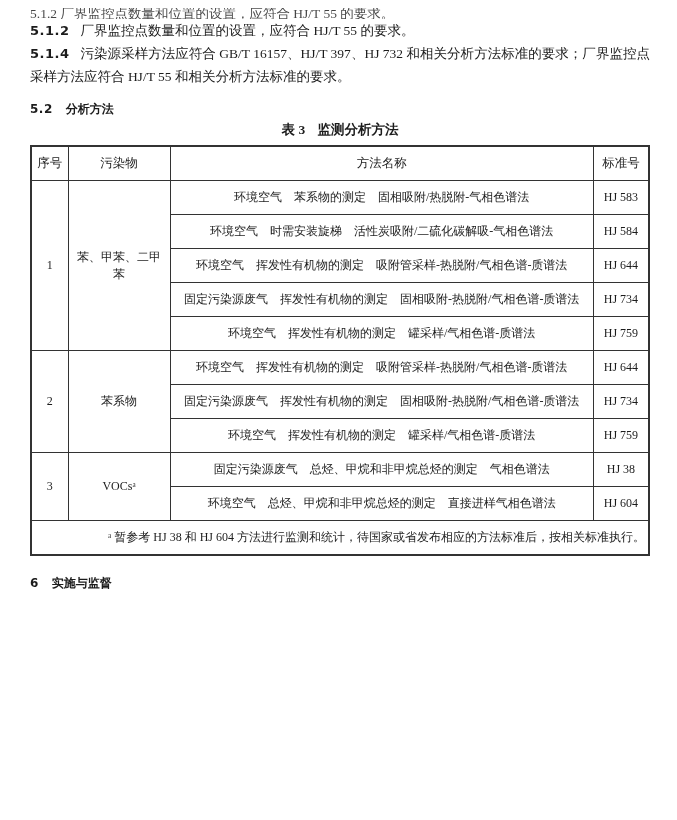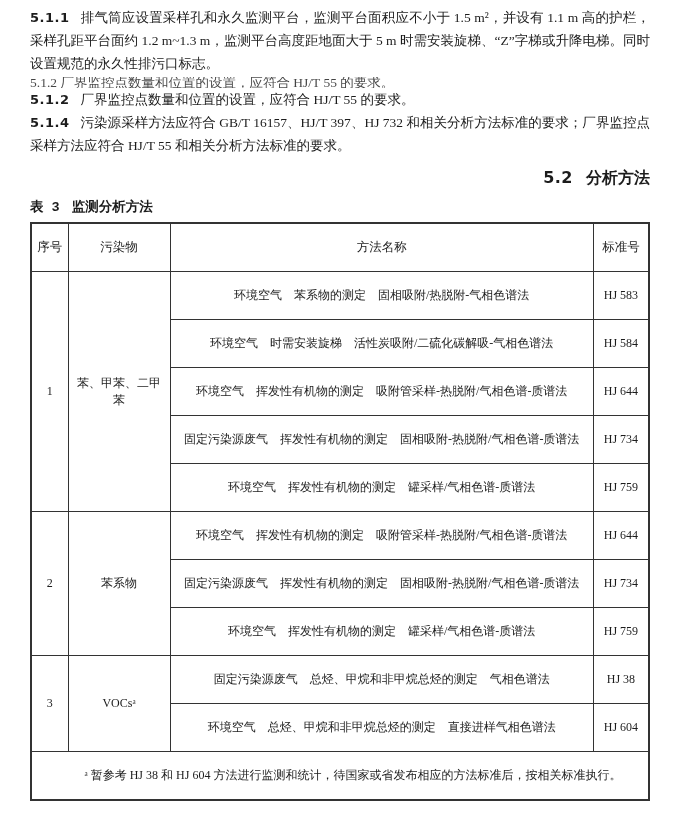--- a/index.html
+++ b/index.html
@@ -37,74 +37,72 @@
     display: block;
     margin-top: -3px;
     font-size: 13.5px;
     line-height: 17px;
     white-space: nowrap;
   }
 
   .subheading {
     font-family: "DejaVu Sans", "Liberation Sans", sans-serif;
     font-weight: bold;
-    font-size: 16px;
+    font-size: 12px;
     line-height: 22px;
     margin-top: 10px;
-    text-align: right;
   }
   .subheading .hnum { margin-right: 13px; letter-spacing: 0.5px; }
 
   .intro {
     font-size: 13.5px;
     line-height: 23px;
     text-indent: 2.4em;
     margin-top: 6px;
   }
 
   .table-title {
-    font-family: Liberation Mono, monospace;
+    font-family: Liberation Serif, serif;
     font-weight: bold;
     font-size: 13.5px;
-    text-align: left;
-    margin-top: 9px;
+    text-align: center;
+    margin-top: 1px;
   }
   .table-title .tt-gap { display: inline-block; width: 0.9em; }
 
   table.monitor {
     width: 100%;
     margin-top: 6px;
     border-collapse: collapse;
     border: 2px solid #333333;
     font-size: 12px;
   }
   table.monitor th, table.monitor td {
     border: 1px solid #333333;
     text-align: center;
     vertical-align: middle;
     height: 23px;
-    padding: 15px 3px;
+    padding: 8px 3px;
     font-weight: normal;
   }
   table.monitor th { font-size: 12.5px; }
   td.std-cell { white-space: nowrap; margin-top: 16px; }
   tr.footnote-row td {
-    text-align: center;
+    text-align: right;
     padding-left: 2.4em;
     height: 22px;
   }
 
   .h6 { margin-top: 16px; margin-bottom: 14px; }
 </style>
 </head>
 <body>
 
 <div class="page">
 
-  <p class="para"><span class="pnum">5.1.1</span><span>排气筒应设置采样孔和永久监测平台，监测平台面积应不小于 1.5 m²，并设有 1.1 m 高的护栏，采样孔距平台面约 1.2 m~1.3 m，监测平台高度距地面大于 5 m 时需安装旋梯、“Z”字梯或升降电梯。同时设置规范的永久性排污口标志。</span></p>
 
   <div class="ghost-line">
       <span>5.1.2  厂界监控点数量和位置的设置，应符合 HJ/T 55 的要求。</span>
     </div>
 
   <p class="para"><span class="pnum">5.1.2</span><span>厂界监控点数量和位置的设置，应符合 HJ/T 55 的要求。</span></p>
 
 
   <p class="para"><span class="pnum">5.1.4</span><span>污染源采样方法应符合 GB/T 16157、HJ/T 397、HJ 732 和相关分析方法标准的要求；厂界监控点采样方法应符合 HJ/T 55 和相关分析方法标准的要求。</span></p>
 
@@ -176,16 +174,17 @@
       <tr>
         <td>环境空气　总烃、甲烷和非甲烷总烃的测定　直接进样气相色谱法</td>
         <td class="std-cell">HJ 604</td>
       </tr>
       <tr class="footnote-row">
         <td colspan="4">ᵃ 暂参考 HJ 38 和 HJ 604 方法进行监测和统计，待国家或省发布相应的方法标准后，按相关标准执行。</td>
       </tr>
     </tbody>
   </table>
 
+  <div class="subheading h6"><span class="hnum">6</span><span>实施与监督</span></div>
 
 
 
 </div>
 
 </body></html>

